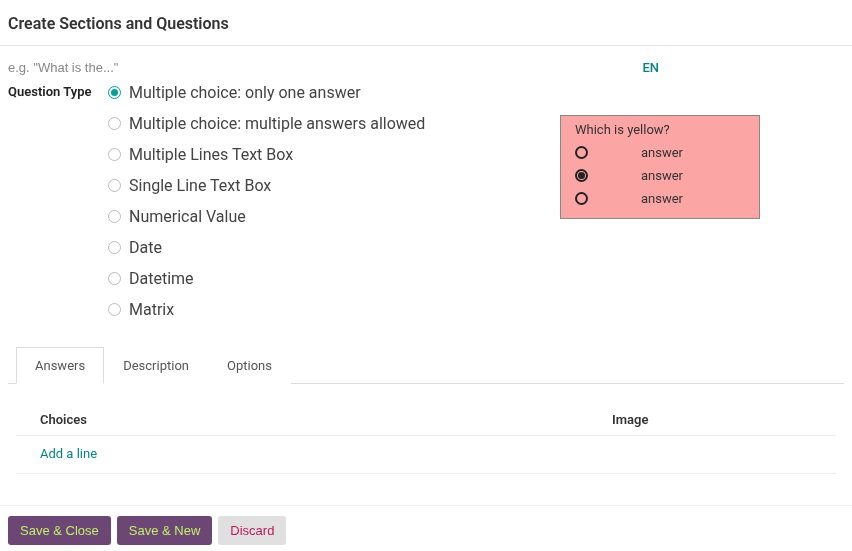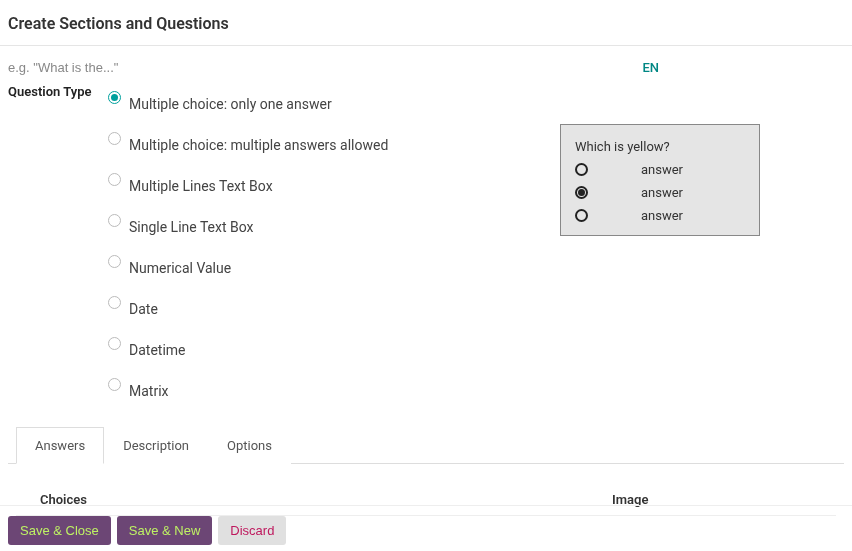--- a/index.html
+++ b/index.html
@@ -88,32 +88,31 @@
       border-color: #00a09d;
     }
     .radio-circle.selected::after {
       content: "";
       width: 7px;
       height: 7px;
       background: #00a09d;
       border-radius: 50%;
     }
     .radio-label {
-      font-size: 14px;
+      font-size: 16px;
       color: #444;
-      margin-top: 13px;
     }
     .preview-box {
       position: absolute;
-      top: 124px;
+      top: 115px;
       right: 92px;
       width: 200px;
       border: 1px solid #888;
-      padding: 14px 14px 12px;
-      background: #e5e5e5;
+      padding: 6px 14px 12px;
+      background: #fca5a5;
     }
     .preview-question {
       font-size: 13px;
       color: #333;
       margin-bottom: 8px;
     }
     .preview-option {
       display: flex;
       align-items: center;
       gap: 8px;

